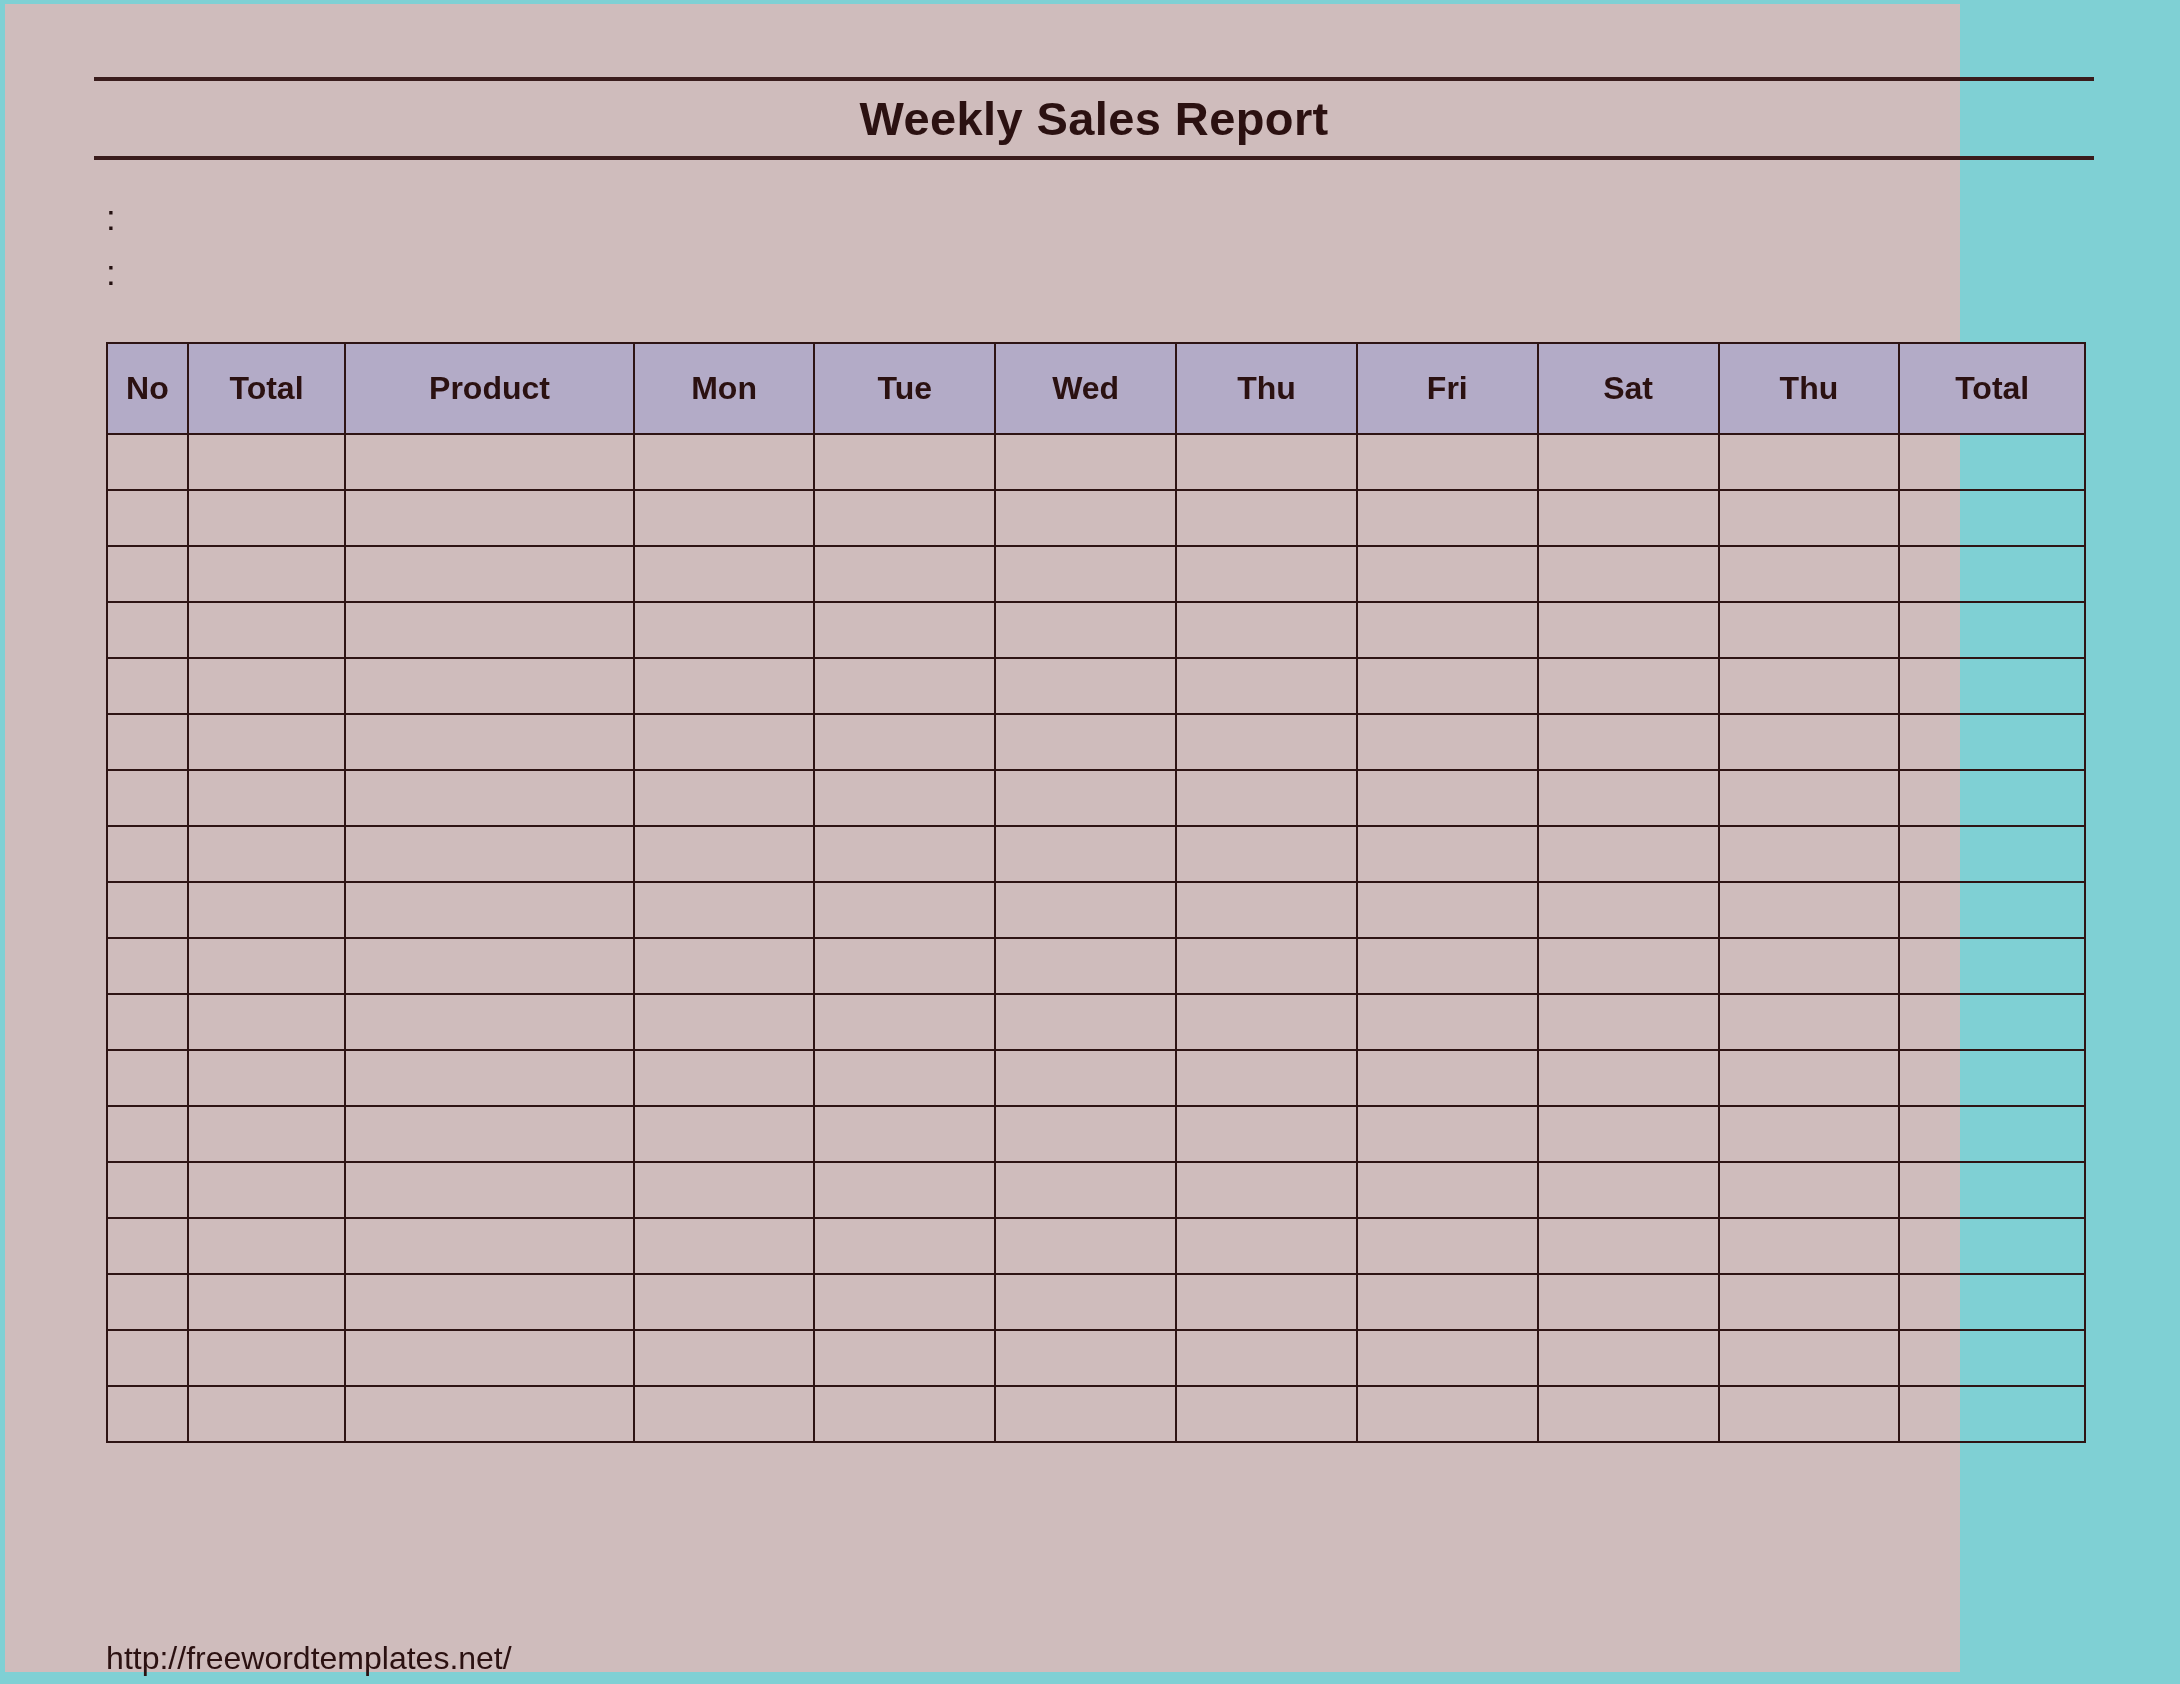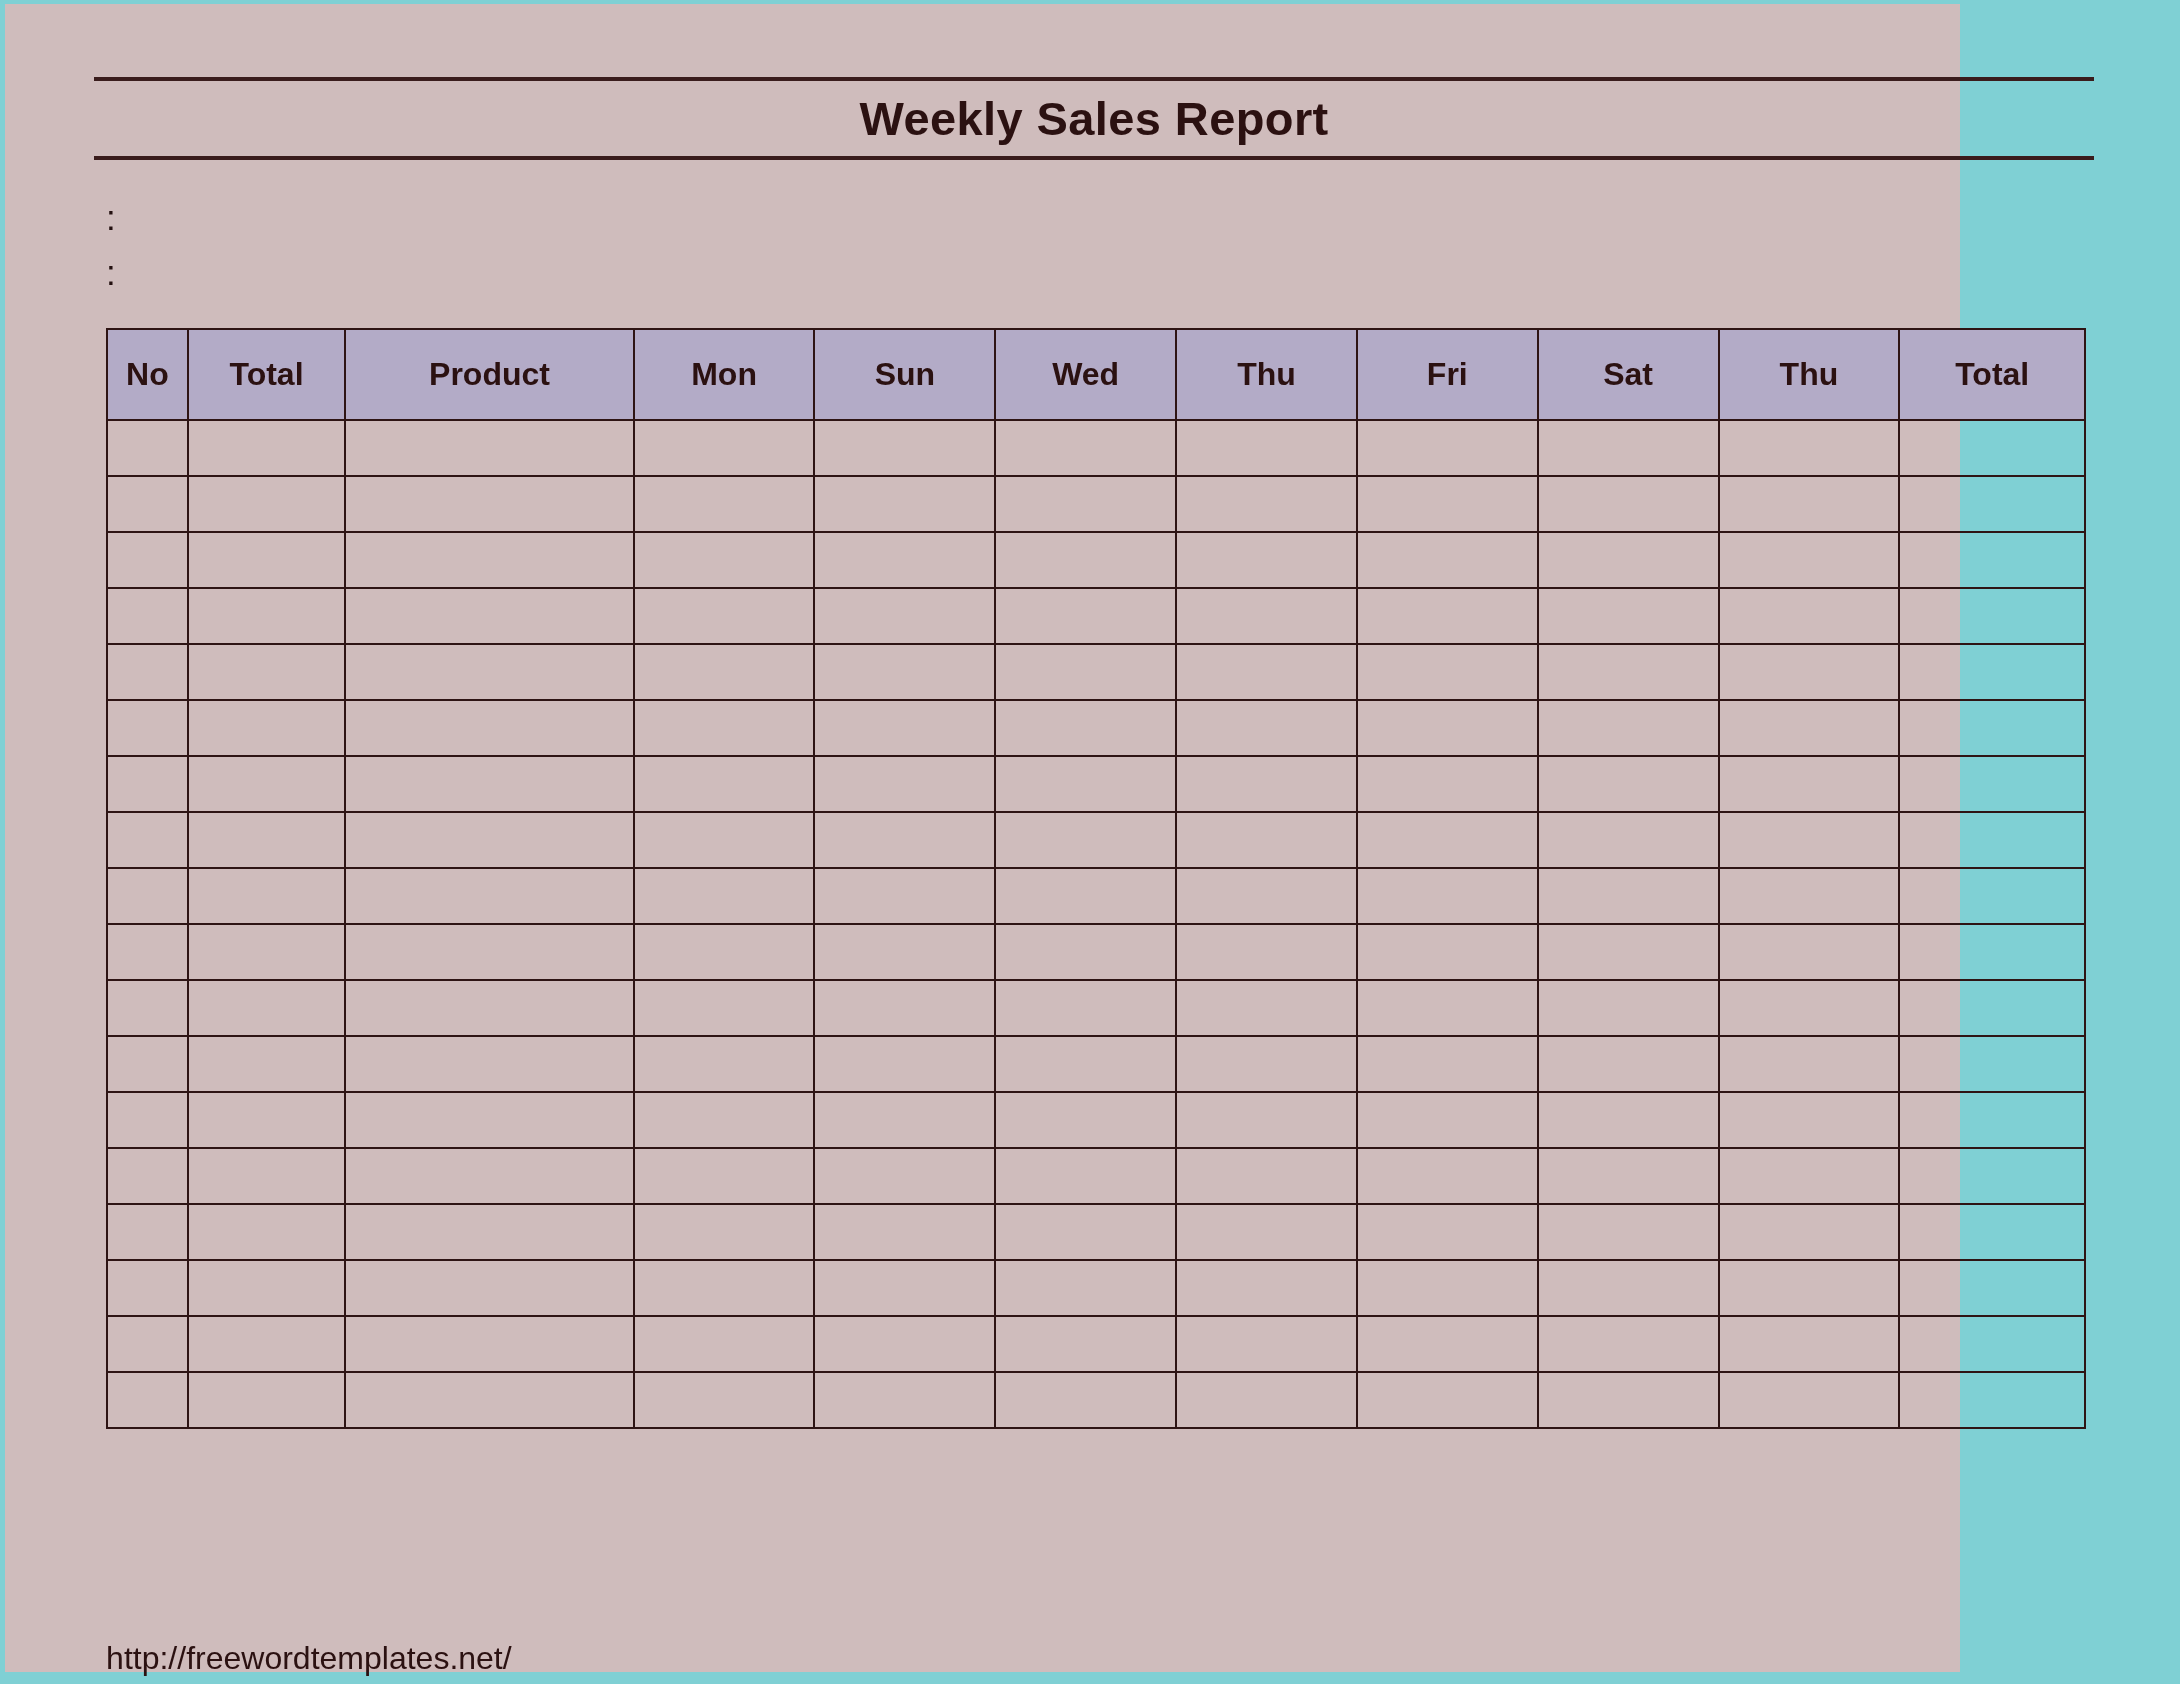--- a/index.html
+++ b/index.html
@@ -71,21 +71,21 @@
   }
   .meta-value {
     display: inline-block;
     min-width: 511px;
   }
 
   
   #sales-table-wrap {
     position: absolute;
     left: 101px;
-    top: 324px;
+    top: 338px;
     width: 1980px;
   }
   table#sales-table {
     border-collapse: collapse;
     width: 100%;
     table-layout: fixed;
   }
   table#sales-table th,
   table#sales-table td {
     border: 2.6px solid #2e1414;
@@ -175,21 +175,21 @@
         <col class="c-day">
         <col class="c-day">
         <col class="c-total">
       </colgroup>
       <thead>
         <tr>
           <th>No</th>
           <th>Total</th>
           <th>Product</th>
           <th>Mon</th>
-          <th>Sun</th>
+          <th>Tue</th>
           <th>Wed</th>
           <th>Thu</th>
           <th>Fri</th>
           <th>Sat</th>
           <th>Thu</th>
           <th>Total</th>
         </tr>
       </thead>
       <tbody id="sales-table-body">
 

